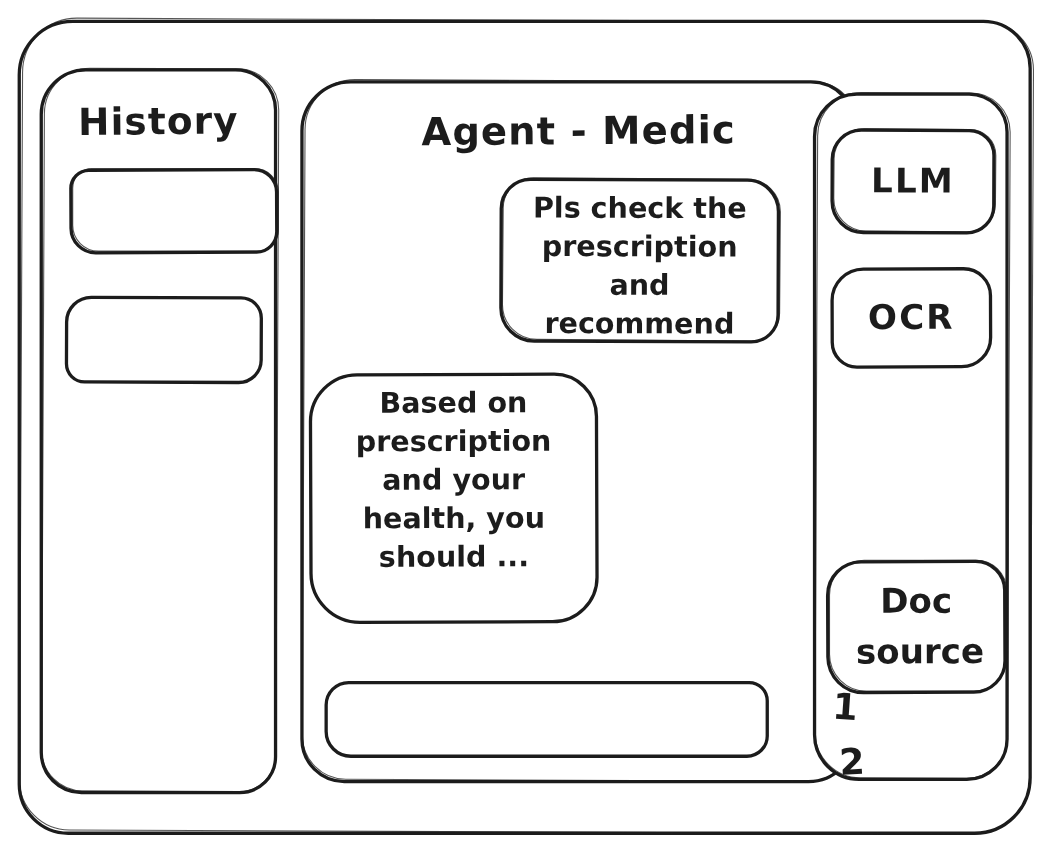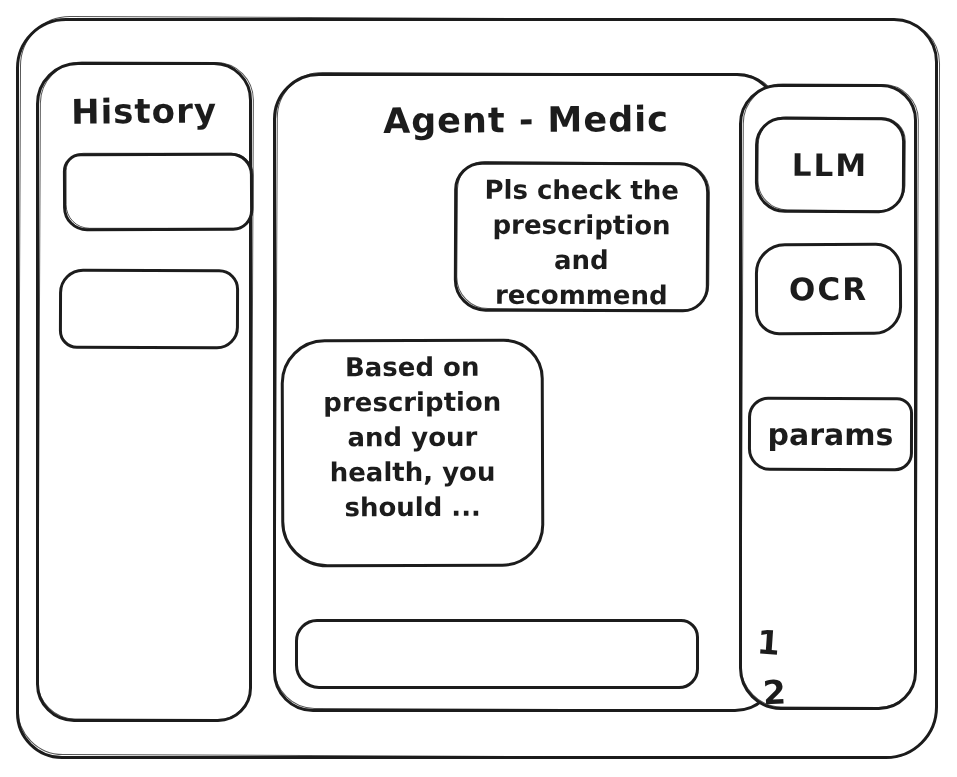--- a/index.html
+++ b/index.html
@@ -170,20 +170,20 @@
     <input class="chat-input" type="text" value="" style="">
   </main>
 
   <aside class="panel right-sidebar dbl">
     <button class="tool-btn btn-llm dbl">
       <span class="btn-label">LLM</span>
     </button>
     <button class="tool-btn btn-ocr">
       <span class="btn-label">OCR</span>
     </button>
-    <button class="tool-btn btn-params">
-      <span class="btn-label">params</span>
+    <button class="tool-btn btn-doc dbl">
+      <span class="btn-label">Doc source</span>
     </button>
     <div class="doc-item doc-item-1">1</div>
     <div class="doc-item doc-item-2">2</div>
   </aside>
 
 </div>
 
 </body></html>

